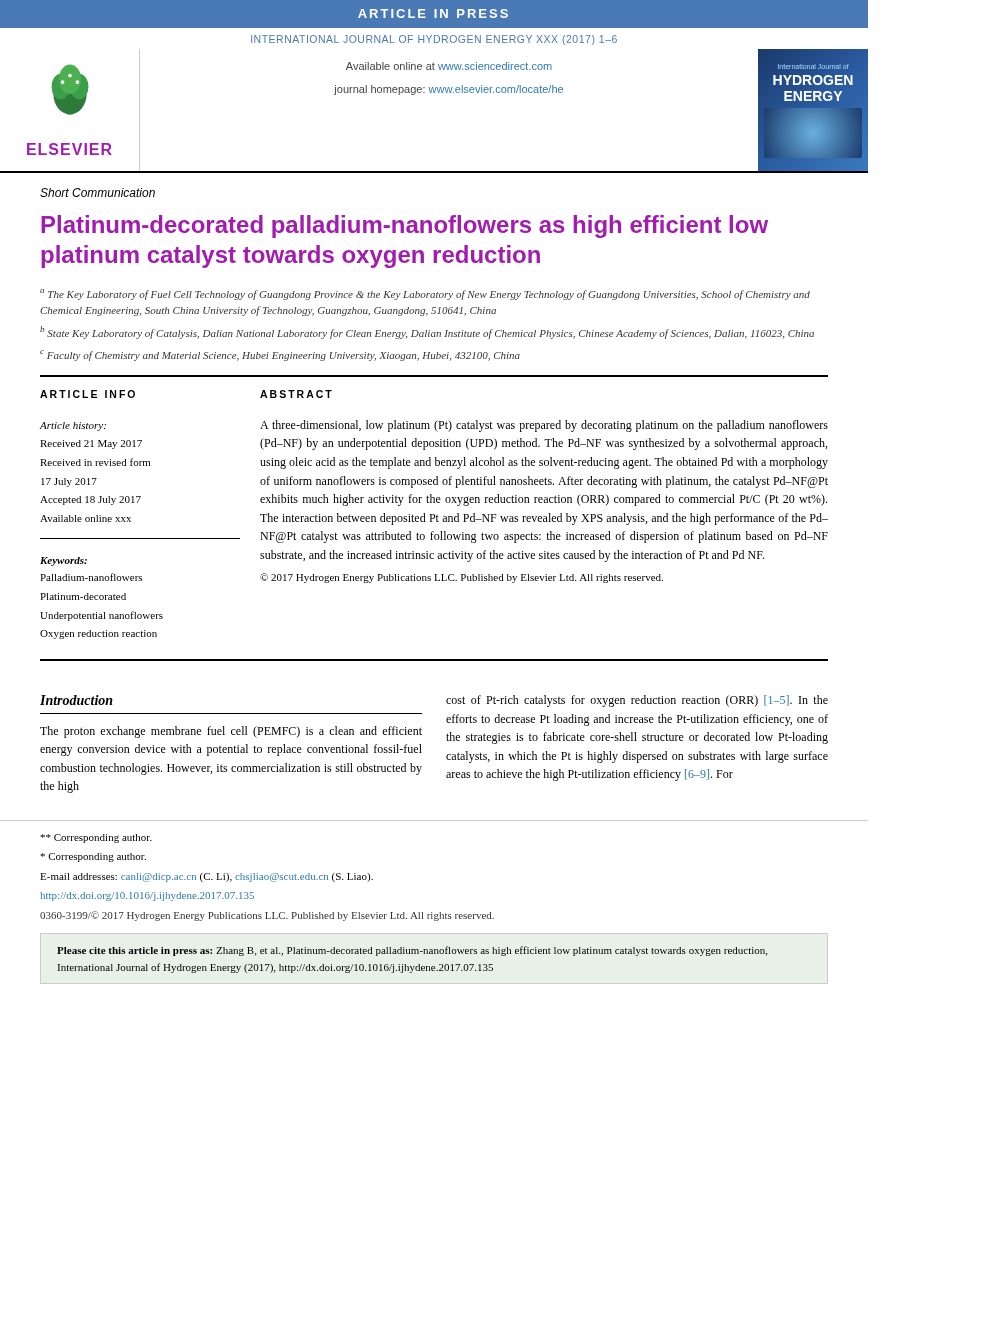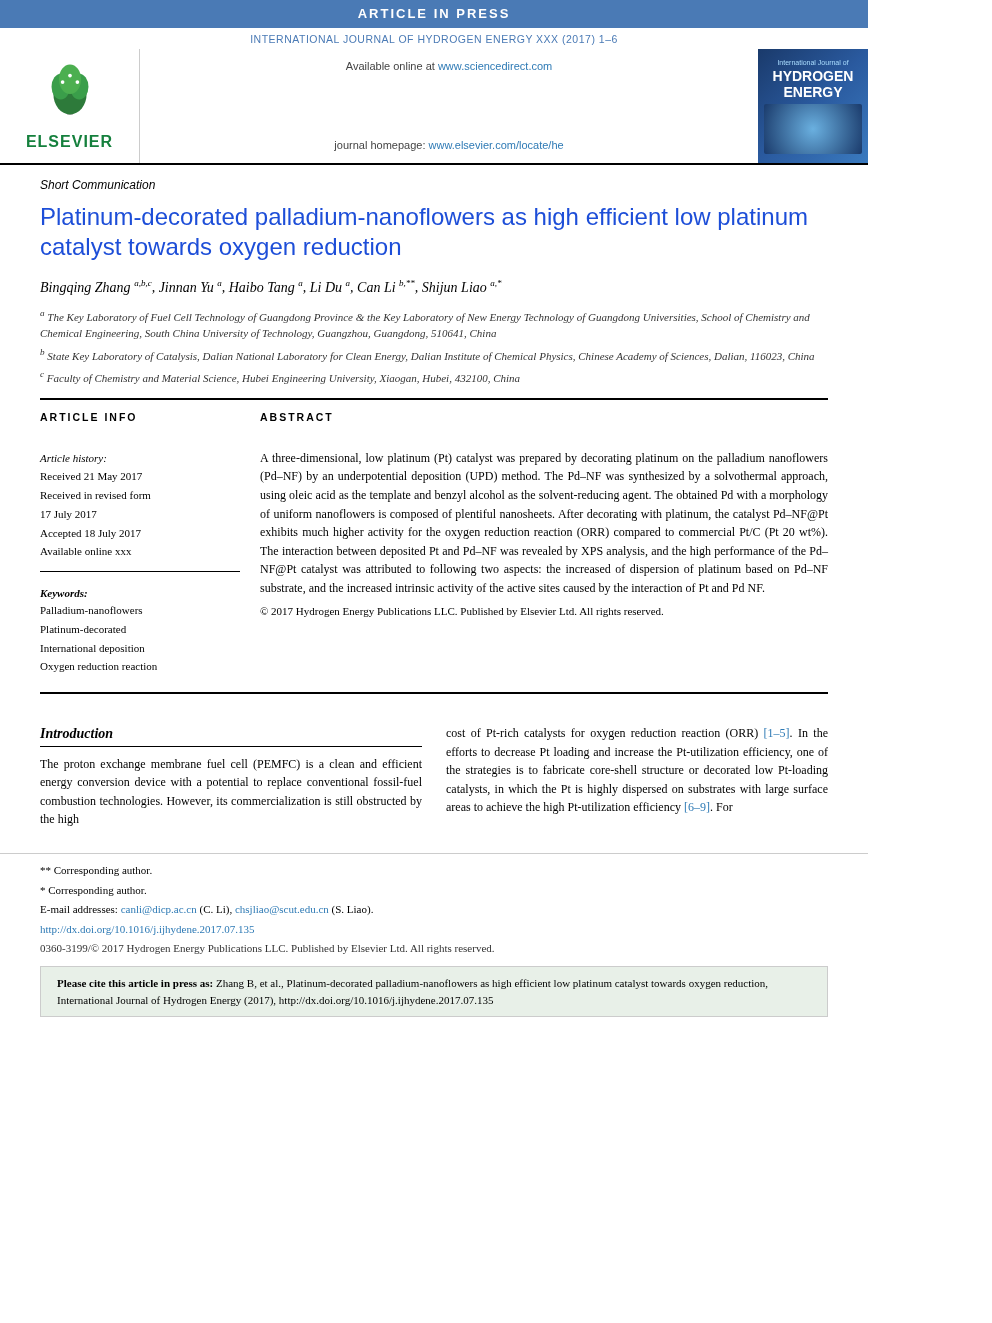--- a/index.html
+++ b/index.html
@@ -59,32 +59,32 @@
     }
 
     .elsevier-tree-icon {
       width: 60px;
       height: 60px;
     }
 
     .elsevier-text {
       font-size: 16px;
       font-weight: bold;
-      color: #15803d;
-      font-family: Arial, sans-serif;
-      margin-top: 12px;
+      color: #a21caf;
+      font-family: Arial, sans-serif;
+      margin-top: 20px;
       letter-spacing: 1px;
     }
 
     .center-header {
       flex: 1;
       display: flex;
       flex-direction: column;
       align-items: center;
-      justify-content: space-between;
+      justify-content: flex-start;
       padding: 10px 20px;
     }
 
     .available-online {
       font-size: 11px;
       font-family: Arial, sans-serif;
       color: #444;
       margin-bottom: 2px;
     }
 
@@ -159,22 +159,22 @@
     .article-type {
       font-size: 12px;
       font-style: italic;
       color: #000;
       margin-bottom: 8px;
       font-family: Arial, sans-serif;
     }
 
     .article-title {
       font-size: 24px;
-      font-weight: normal;
-      color: #1d4ed8;
+      font-weight: bold;
+      color: #a21caf;
       line-height: 1.25;
       margin-bottom: 14px;
       font-family: Arial, sans-serif;
     }
 
     .authors-line {
       font-size: 14px;
       font-style: italic;
       color: #000;
       margin-bottom: 8px;
@@ -220,21 +220,21 @@
       flex: 1;
     }
 
     .col-header {
       font-size: 10.5px;
       letter-spacing: 2px;
       font-family: Arial, sans-serif;
       color: #000;
       font-weight: bold;
       text-transform: uppercase;
-      margin-bottom: 24px;
+      margin-bottom: 14px;
     }
 
     .article-history {
       font-size: 11px;
       line-height: 1.7;
     }
 
     .article-history .label {
       font-style: italic;
     }
@@ -404,30 +404,20 @@
     </div>
 
   </div>
 
   <div class="main-content">
 
     <div class="article-type">Short Communication</div>
 
     <div class="article-title">Platinum-decorated palladium-nanoflowers as high efficient low platinum catalyst towards oxygen reduction</div>
 
-    <div class="authors-line">
-      <em>
-        <span>Bingqing Zhang <sup class="author-sup">a,b,c</sup></span>,
-        <span>Jinnan Yu <sup class="author-sup">a</sup></span>,
-        <span>Haibo Tang <sup class="author-sup">a</sup></span>,
-        <span>Li Du <sup class="author-sup">a</sup></span>,
-        <span>Can Li <sup class="author-sup">b,**</sup></span>,
-        <span>Shijun Liao <sup class="author-sup">a,*</sup></span>
-      </em>
-    </div>
 
     <div class="affiliations">
       <div class="affiliation-item">
         <sup>a</sup> <em>The Key Laboratory of Fuel Cell Technology of Guangdong Province &amp; the Key Laboratory of New Energy Technology of Guangdong Universities, School of Chemistry and Chemical Engineering, South China University of Technology, Guangzhou, Guangdong, 510641, China</em>
       </div>
       <div class="affiliation-item">
         <sup>b</sup> <em>State Key Laboratory of Catalysis, Dalian National Laboratory for Clean Energy, Dalian Institute of Chemical Physics, Chinese Academy of Sciences, Dalian, 116023, China</em>
       </div>
       <div class="affiliation-item">
         <sup>c</sup> <em>Faculty of Chemistry and Material Science, Hubei Engineering University, Xiaogan, Hubei, 432100, China</em>
@@ -448,21 +438,21 @@
           <div>Accepted 18 July 2017</div>
           <div>Available online xxx</div>
         </div>
 
         <hr class="section-divider">
 
         <div class="keywords-section">
           <div class="keywords-label">Keywords:</div>
           <div class="keyword-item">Palladium-nanoflowers</div>
           <div class="keyword-item">Platinum-decorated</div>
-          <div class="keyword-item">International deposition</div>
+          <div class="keyword-item">Underpotential nanoflowers</div>
           <div class="keyword-item">Oxygen reduction reaction</div>
         </div>
       </div>
 
       <div class="right-col">
         <div class="col-header">ABSTRACT</div>
         <div class="abstract-text">A three-dimensional, low platinum (Pt) catalyst was prepared by decorating platinum on the palladium nanoflowers (Pd–NF) by an underpotential deposition (UPD) method. The Pd–NF was synthesized by a solvothermal approach, using oleic acid as the template and benzyl alcohol as the solvent-reducing agent. The obtained Pd with a morphology of uniform nanoflowers is composed of plentiful nanosheets. After decorating with platinum, the catalyst Pd–NF@Pt exhibits much higher activity for the oxygen reduction reaction (ORR) compared to commercial Pt/C (Pt 20 wt%). The interaction between deposited Pt and Pd–NF was revealed by XPS analysis, and the high performance of the Pd–NF@Pt catalyst was attributed to following two aspects: the increased of dispersion of platinum based on Pd–NF substrate, and the increased intrinsic activity of the active sites caused by the interaction of Pt and Pd NF.</div>
         <div class="abstract-copyright">© 2017 Hydrogen Energy Publications LLC. Published by Elsevier Ltd. All rights reserved.</div>
       </div>
 

